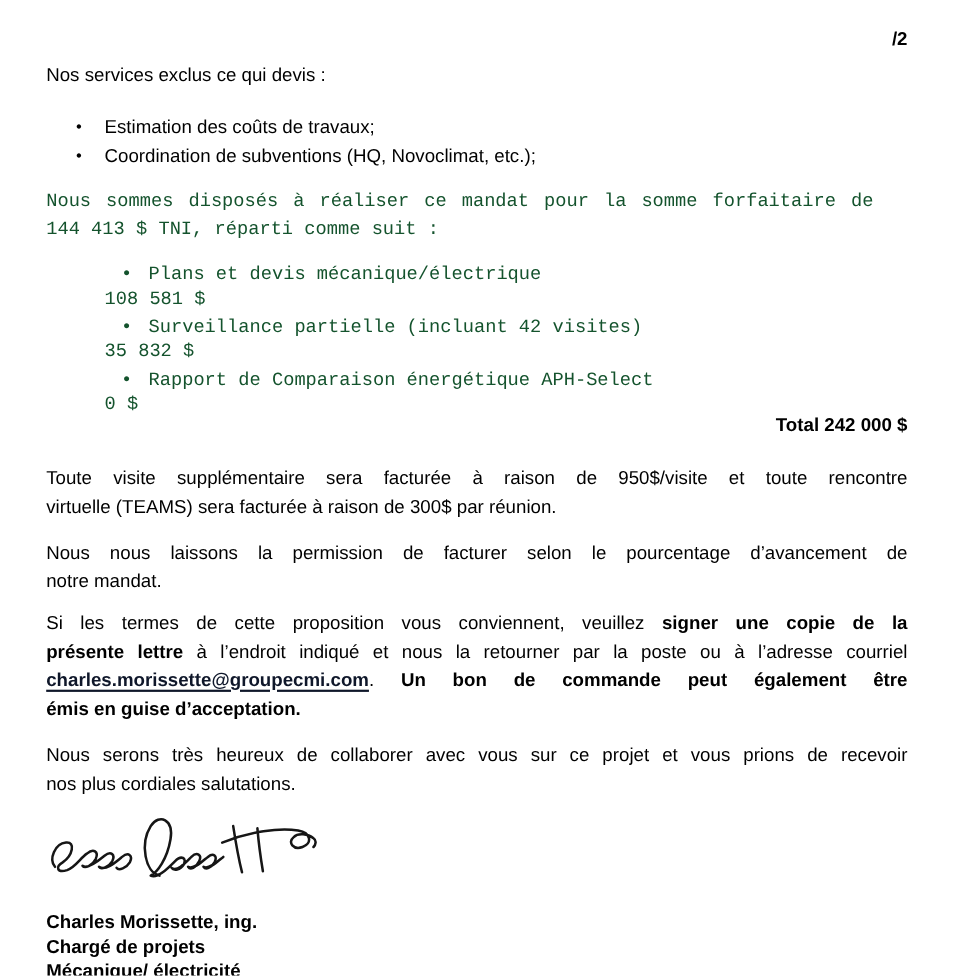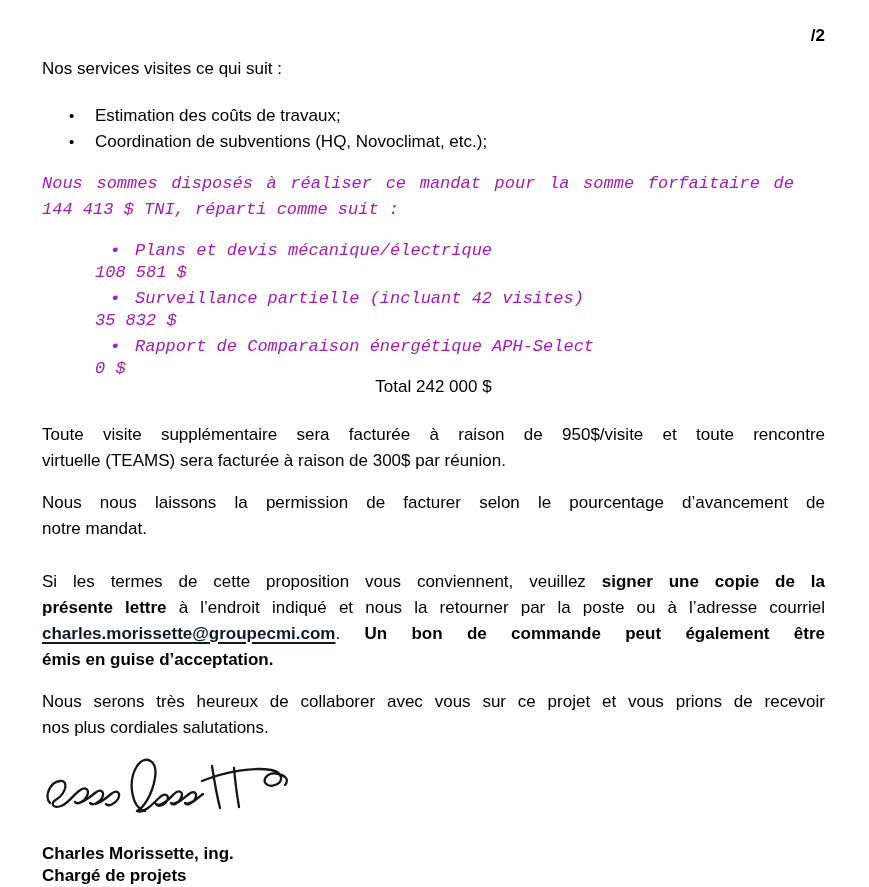--- a/index.html
+++ b/index.html
@@ -14,57 +14,57 @@
     font-size:17px;
     overflow:hidden;
   }
   .pageno{text-align:right;font-weight:bold;line-height:20px;}
   .heading{margin-top:10px;line-height:26px;}
 
   .exclusions{margin-top:21px;}
   .exc-item{display:flex;line-height:26px;}
   .exc-bullet{box-sizing:border-box;width:53px;padding-left:27px;flex:0 0 53px;font-size:15px;}
 
-  .mono{font-family:"Liberation Mono","DejaVu Sans Mono",monospace;color:#a21caf;font-style:italic;}
+  .mono{font-family:"Liberation Mono","DejaVu Sans Mono",monospace;color:#14532d;}
   .mono-intro{margin-top:16px;line-height:26px;}
   .mono-intro .l1{width:752px;text-align:justify;text-align-last:justify;white-space:nowrap;}
   .mono-intro .l2{white-space:nowrap;}
 
   .fee-list{margin-top:17px;}
   .fee-item{margin-bottom:4px;}
   .fee-item:last-child{margin-bottom:0;}
   .fee-label{display:flex;line-height:22px;padding-left:68px;white-space:nowrap;}
   .fee-bullet{flex:0 0 25px;}
   .fee-amount{line-height:22px;padding-left:53px;white-space:nowrap;}
 
-  .total{margin-top:-6px;text-align:center;font-weight:normal;line-height:26px;}
+  .total{margin-top:-6px;text-align:right;font-weight:bold;line-height:26px;}
 
   .para{margin-top:22px;}
   .para.p-progress{margin-top:16px;}
-  .para.p-accept{margin-top:27px;}
+  .para.p-accept{margin-top:12px;}
   .para.p-close{margin-top:16px;}
   .pline{line-height:26px;white-space:nowrap;}
   .pline.just{text-align:justify;text-align-last:justify;}
   .b{font-weight:bold;}
   .email{color:#0f172a;font-weight:bold;text-decoration:underline;text-decoration-thickness:1.5px;text-underline-offset:3px;}
 
   .sig{margin-top:14px;}
   .sig svg{display:block;}
   .sig path{fill:none;stroke:#161616;stroke-width:2.3;stroke-linecap:round;stroke-linejoin:round;}
 
   .sigblock{margin-top:22px;font-weight:bold;line-height:22px;}
 </style>
 </head>
 <body>
 
 <div class="page">
 
   <div class="pageno">/2</div>
 
-  <div class="heading">Nos services visites ce qui suit :</div>
+  <div class="heading">Nos services exclus ce qui devis :</div>
 
   <div class="exclusions">
     <div class="exc-item">
       <span class="exc-bullet">•</span>
       <span>Estimation des coûts de travaux;</span>
     </div>
     <div class="exc-item">
       <span class="exc-bullet">•</span>
       <span>Coordination de subventions (HQ, Novoclimat, etc.);</span>
     </div>

